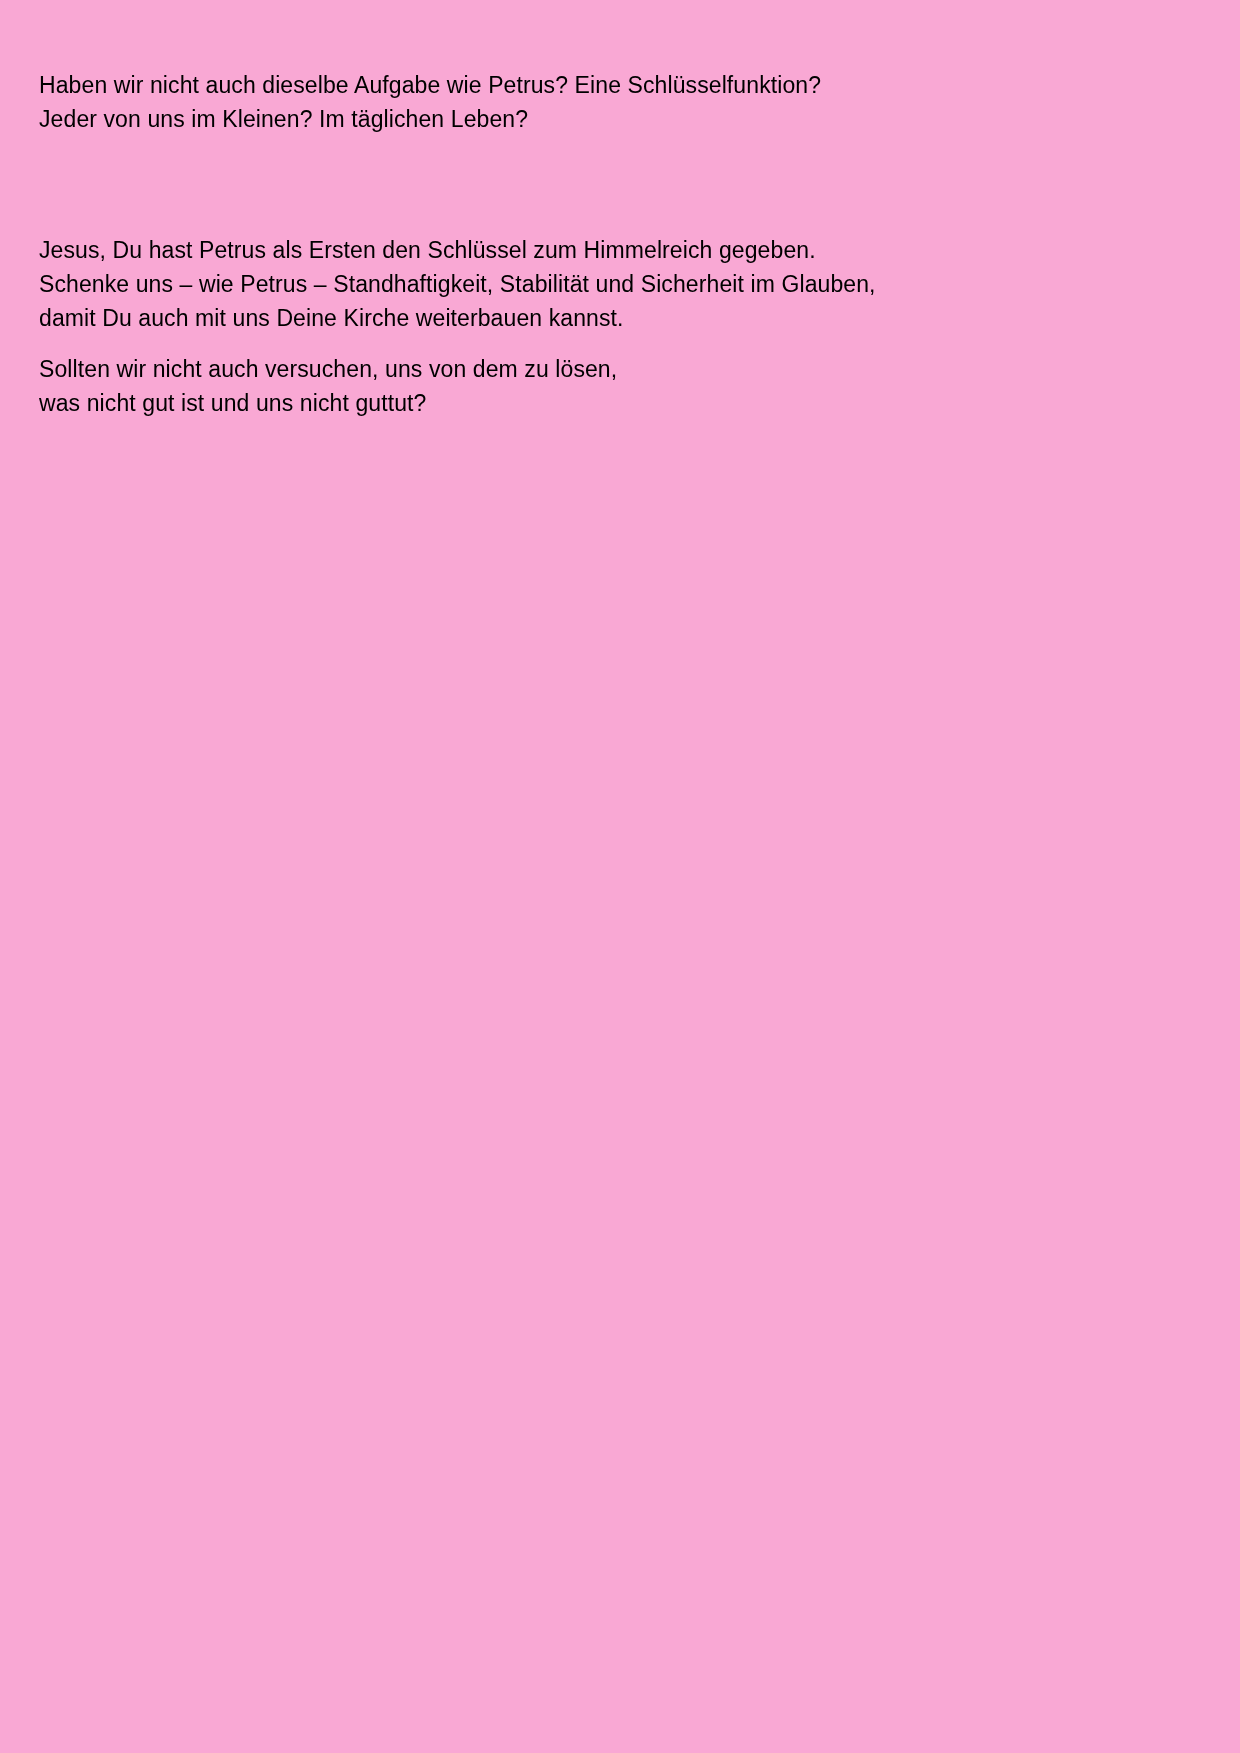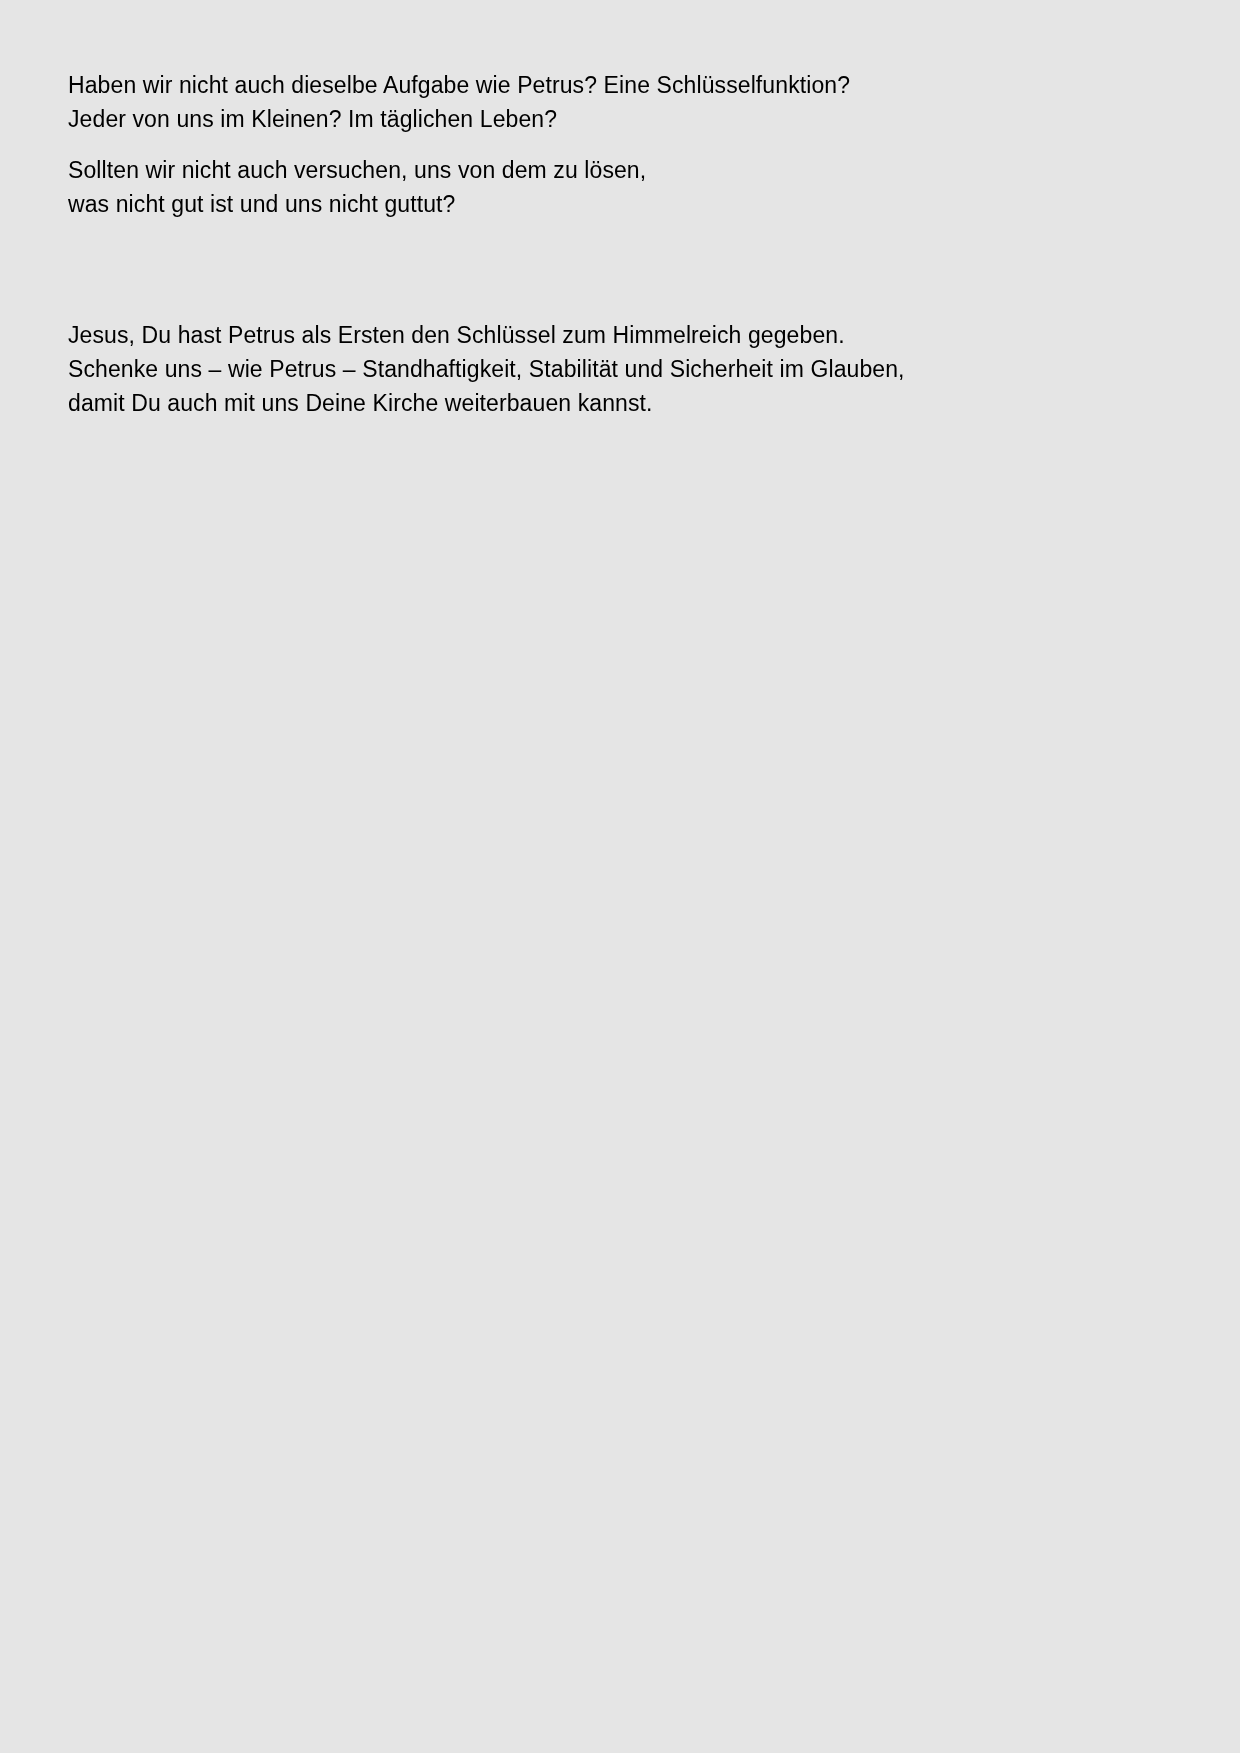--- a/index.html
+++ b/index.html
@@ -4,23 +4,23 @@
 <style>
   html, body {
     margin: 0;
     padding: 0;
     background: #ffffff;
   }
   .page {
     position: relative;
     width: 1240px;
     height: 1753px;
-    background: #e5e5e5;
+    background: #f9a8d4;
     box-sizing: border-box;
-    padding: 68px 60px 0 68px;
+    padding: 68px 60px 0 39px;
     overflow: hidden;
     font-family: "Liberation Sans", "DejaVu Sans", sans-serif;
     font-size: 23px;
     line-height: 34px;
     color: #000000;
   }
   .para {
     margin: 0 0 17px 0;
     white-space: pre-line; 
     letter-spacing: 0.1px;
@@ -28,18 +28,18 @@
   .gap-before {
     margin-top: 97px;
   }
 </style>
 </head>
 <body>
 
 <div class="page">
   <p class="para">Haben wir nicht auch dieselbe Aufgabe wie Petrus? Eine Schlüsselfunktion?
 Jeder von uns im Kleinen? Im täglichen Leben?</p>
-  <p class="para">Sollten wir nicht auch versuchen, uns von dem zu lösen,
-was nicht gut ist und uns nicht guttut?</p>
   <p class="para gap-before">Jesus, Du hast Petrus als Ersten den Schlüssel zum Himmelreich gegeben.
 Schenke uns – wie Petrus – Standhaftigkeit, Stabilität und Sicherheit im Glauben,
 damit Du auch mit uns Deine Kirche weiterbauen kannst.</p>
+  <p class="para">Sollten wir nicht auch versuchen, uns von dem zu lösen,
+was nicht gut ist und uns nicht guttut?</p>
 </div>
 
 </body></html>

